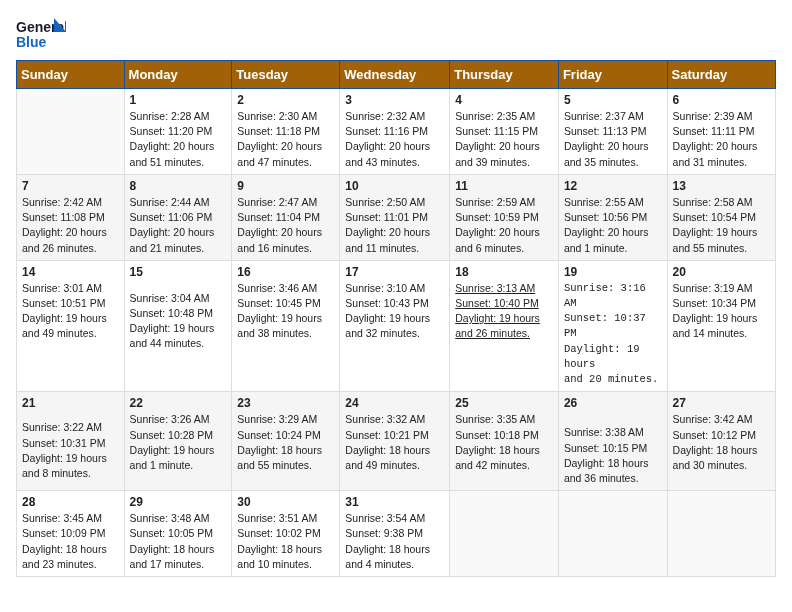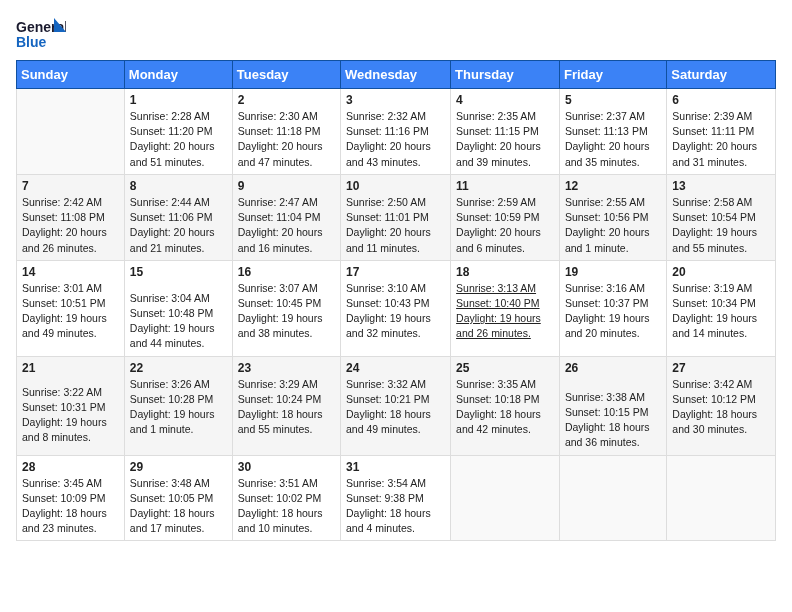--- a/index.html
+++ b/index.html
@@ -32,21 +32,21 @@
     .location-title {
       font-size: 15px;
       color: #333;
     }
     table {
       width: 100%;
       border-collapse: collapse;
       border: 1px solid #ccc;
     }
     thead tr {
-      background: #3b82f6;
+      background: #a16207;
       color: #fff;
     }
     thead th {
       padding: 6px 4px;
       font-size: 13px;
       font-weight: bold;
       text-align: left;
       border: 1px solid #1050a0;
     }
     tbody tr {
@@ -215,42 +215,42 @@
         </td>
         <td>
           <span class="day-num">15</span>
           <div class="cell-content" style="white-space: pre-line; margin-top: 12px;">Sunrise: 3:04 AM
 Sunset: 10:48 PM
 Daylight: 19 hours
 and 44 minutes.</div>
         </td>
         <td>
           <span class="day-num">16</span>
-          <div class="cell-content" style="white-space: pre-line;">Sunrise: 3:07 AM
+          <div class="cell-content" style="white-space: pre-line;">Sunrise: 3:46 AM
 Sunset: 10:45 PM
 Daylight: 19 hours
 and 38 minutes.</div>
         </td>
         <td>
           <span class="day-num">17</span>
           <div class="cell-content" style="white-space: pre-line;">Sunrise: 3:10 AM
 Sunset: 10:43 PM
 Daylight: 19 hours
 and 32 minutes.</div>
         </td>
         <td>
           <span class="day-num">18</span>
           <div class="cell-content" style="white-space: pre-line; text-decoration: underline;">Sunrise: 3:13 AM
 Sunset: 10:40 PM
 Daylight: 19 hours
 and 26 minutes.</div>
         </td>
         <td>
           <span class="day-num">19</span>
-          <div class="cell-content" style="white-space: pre-line;">Sunrise: 3:16 AM
+          <div class="cell-content" style="white-space: pre-line; font-family: Liberation Mono, monospace;">Sunrise: 3:16 AM
 Sunset: 10:37 PM
 Daylight: 19 hours
 and 20 minutes.</div>
         </td>
         <td>
           <span class="day-num">20</span>
           <div class="cell-content" style="white-space: pre-line;">Sunrise: 3:19 AM
 Sunset: 10:34 PM
 Daylight: 19 hours
 and 14 minutes.</div>

